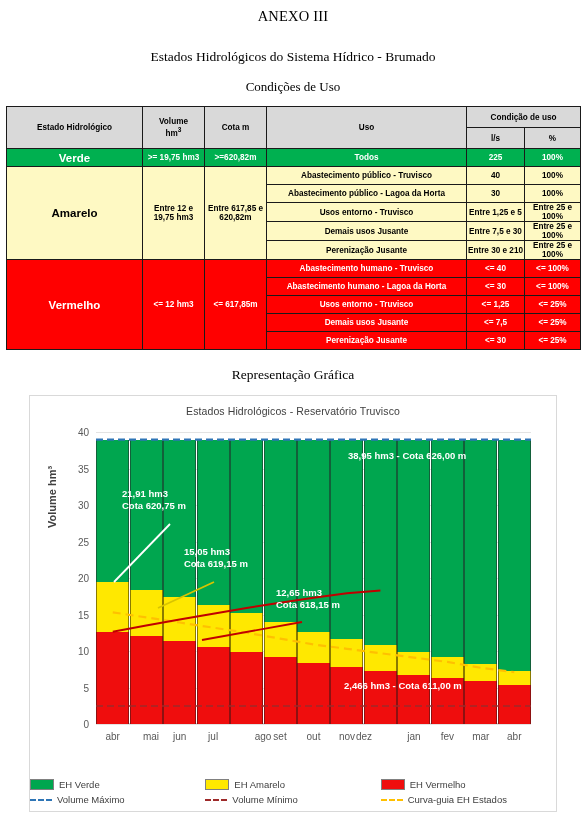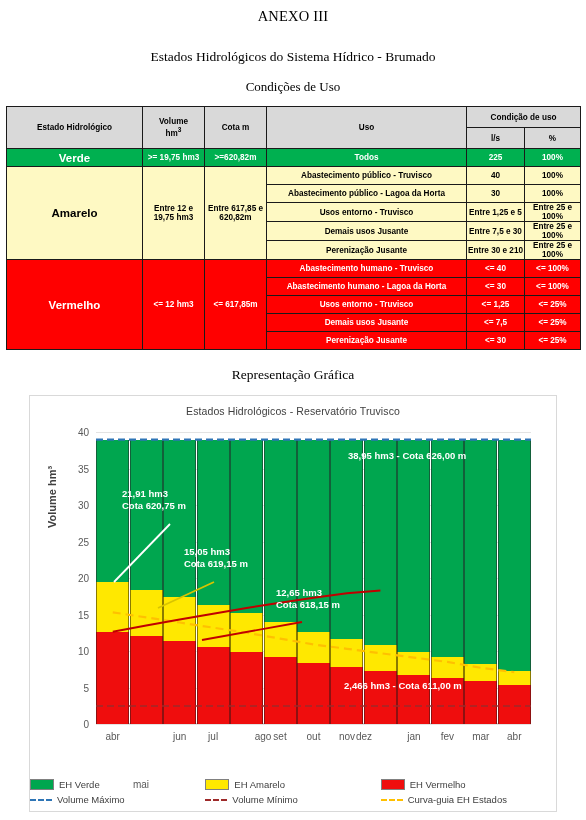--- a/index.html
+++ b/index.html
@@ -192,21 +192,21 @@
         <div class="seg red" style="bottom: 0px; height: 92.345px;"></div>
         <div class="seg yellow" style="bottom: 92.345px; height: 50.005px;"></div>
         <div class="seg green" style="bottom: 142.35px; height: 141.985px;"></div>
       </div>
       <div class="xtick" style="left: 16.7308px;">abr</div>
       <div class="bar-col" style="left: 33.7125px; width: 32.9596px; height: 292px;">
         <div class="seg red" style="bottom: 0px; height: 87.6px;"></div>
         <div class="seg yellow" style="bottom: 87.6px; height: 46.72px;"></div>
         <div class="seg green" style="bottom: 134.32px; height: 150.015px;"></div>
       </div>
-      <div class="xtick" style="left: 45px; margin-top: 48px;">mai</div>
+      <div class="xtick" style="left: 55px;">mai</div>
       <div class="bar-col" style="left: 67.174px; width: 32.9596px; height: 292px;">
         <div class="seg red" style="bottom: 0px; height: 82.855px;"></div>
         <div class="seg yellow" style="bottom: 82.855px; height: 43.8px;"></div>
         <div class="seg green" style="bottom: 126.655px; height: 157.68px;"></div>
       </div>
       <div class="xtick" style="left: 83.6538px;">jun</div>
       <div class="bar-col" style="left: 100.636px; width: 32.9596px; height: 292px;">
         <div class="seg red" style="bottom: 0px; height: 77.38px;"></div>
         <div class="seg yellow" style="bottom: 77.38px; height: 41.245px;"></div>
         <div class="seg green" style="bottom: 118.625px; height: 165.71px;"></div>

